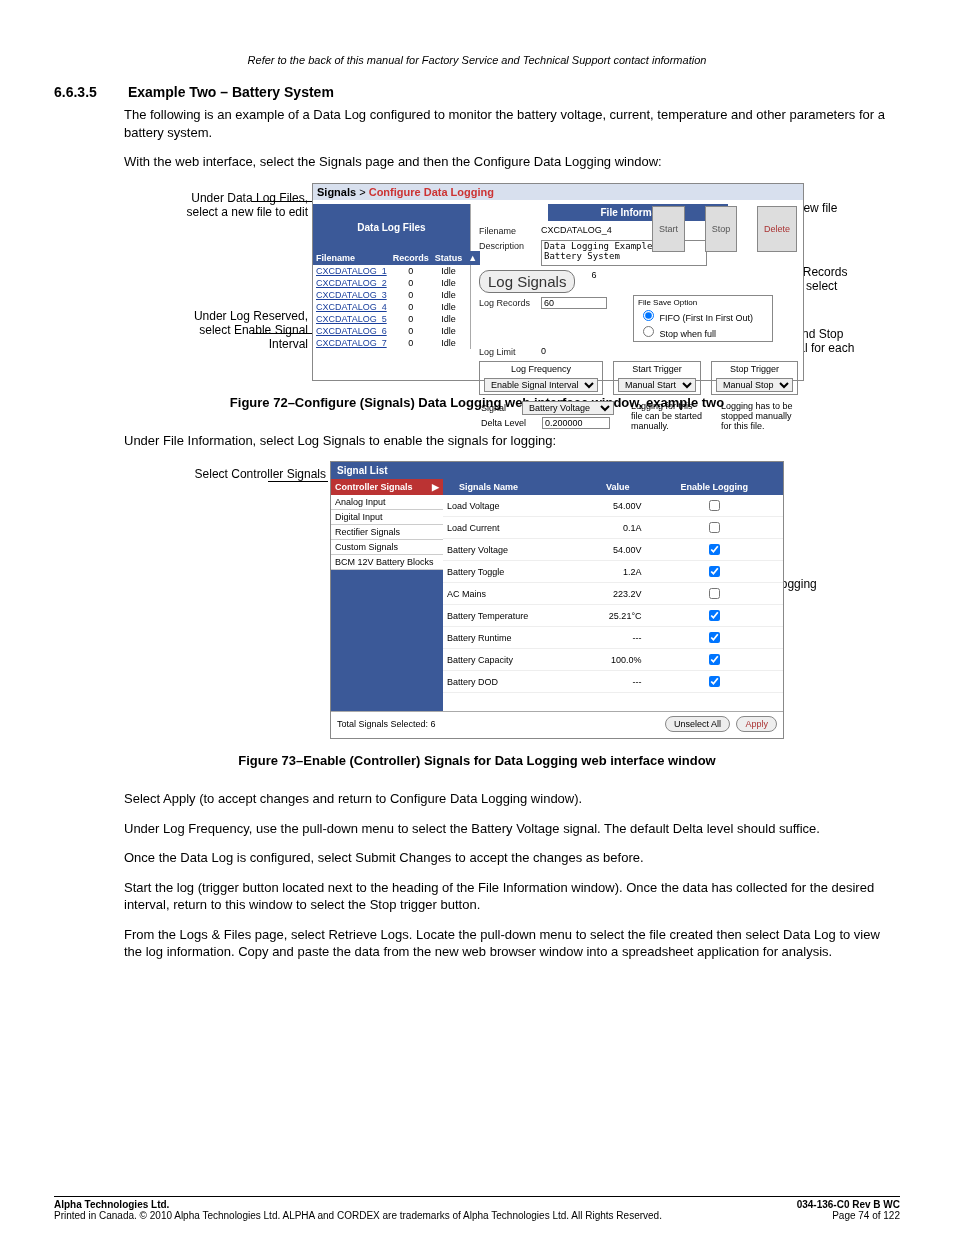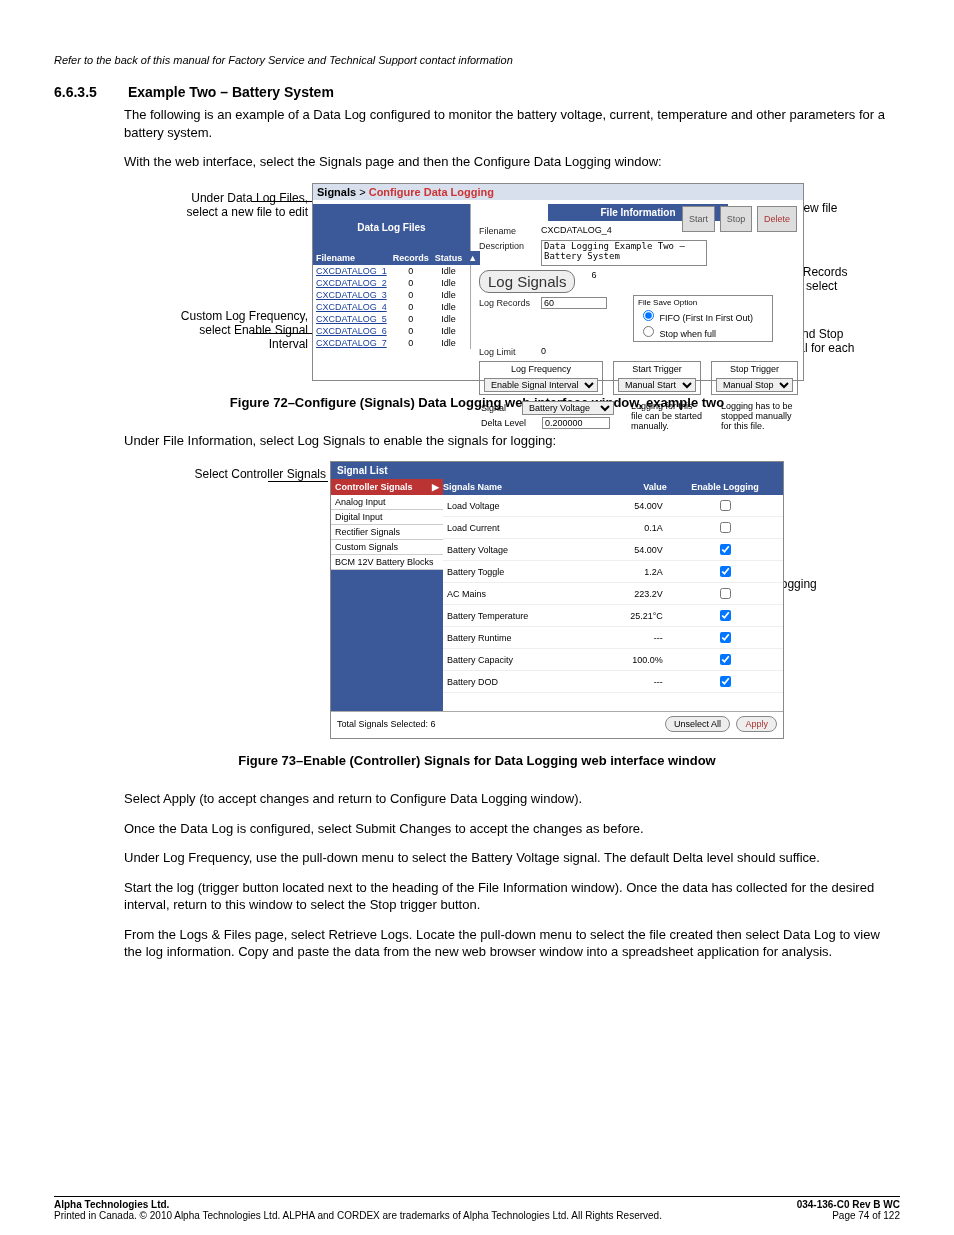--- a/index.html
+++ b/index.html
@@ -1,17 +1,17 @@
 <!DOCTYPE html>
 <html><head>
 <meta charset="utf-8">
 <style>
   body { margin:0; font-family: Arial, Helvetica, sans-serif; font-size:13px; color:#000; }
   .page { width:954px; height:1235px; position:relative; box-sizing:border-box; padding:54px 54px 30px 54px; }
-  .topnote { text-align:left; font-style:italic; font-size:11px; margin-bottom:18px; }
+  .topnote { text-align:center; font-style:italic; font-size:11px; margin-bottom:18px; }
   h4 { margin:0 0 6px 0; font-size:14px; }
   h4 .num { display:inline-block; width:70px; }
   .indent1 { margin-left:70px; }
   p { margin:0 0 12px 0; line-height:1.35; }
   .figcap { text-align:center; font-weight:bold; margin:12px 0 22px 0; }
 
   
   .fig72 { position:relative; height:200px; margin:6px 0 6px 0; }
   .fig72 .leftlabels { position:absolute; left:54px; top:6px; width:200px; font-size:12px; }
   .fig72 .leftlabels .l1 { position:absolute; top:2px; right:0; text-align:right; width:140px; }
@@ -30,21 +30,21 @@
   .dlf .hdr { background:#3b5998; color:#fff; font-weight:bold; text-align:center; padding:18px 0; }
   .dlf table { border-collapse:collapse; width:100%; }
   .dlf th { background:#3b5998; color:#fff; font-weight:bold; font-size:9px; padding:2px 3px; text-align:left; }
   .dlf td { font-size:9px; padding:1px 3px; color:#1a3f9c; text-decoration:underline; }
   .dlf td.n { color:#000; text-decoration:none; text-align:center; }
 
   
   .fi { position:absolute; left:160px; top:20px; right:0; }
   .fi .hdr { background:#3b5998; color:#fff; font-weight:bold; text-align:center; padding:3px 0; margin:0 75px; }
   .fi .btns { position:absolute; right:6px; top:2px; }
-  .fi .btn { display:inline-block; background:#ddd; border:1px solid #888; padding:7px 6px; font-size:9px; margin-left:2px; color:#555; }
+  .fi .btn { display:inline-block; background:#ddd; border:1px solid #888; padding:17px 6px; font-size:9px; margin-left:17px; color:#555; }
   .fi .btn.del { color:#a33; }
   .fi .row { display:flex; margin:4px 6px; gap:6px; align-items:flex-start; }
   .fi .lab { width:56px; font-size:9px; color:#222; padding-top:1px; }
   .fi .val { font-size:9px; }
   .fi .pill { display:inline-block; border:1px solid #777; background:#eee; padding:2px 8px; border-radius:10px; font-size:15px; color:#333; }
   .fi input[type=text], .fi select, .fi textarea { font-size:9px; border:1px solid #888; padding:0 2px; }
   .fi textarea { width:160px; height:24px; resize:none; }
   .fi .fsbox { border:1px solid #888; padding:2px 4px; font-size:9px; margin-top:-2px; }
   .fi .bot { display:flex; gap:10px; margin:4px 6px; align-items:center; font-size:9px; }
   .fi .bot .grp { border:1px solid #888; padding:2px 4px; display:flex; align-items:center; gap:4px;flex-direction:column; }
@@ -56,21 +56,21 @@
   .fig73 .leftlabels { position:absolute; left:64px; top:6px; width:208px; font-size:12px; text-align:right; }
   .fig73 .rightlabels { position:absolute; right:10px; top:116px; width:200px; font-size:12px; }
   .fig73 .app { position:absolute; left:276px; top:0; width:452px; height:276px; border:1px solid #888; background:#fff; font-size:10px; }
   .fig73 .titlebar { background:#3b5998; color:#fff; font-weight:bold; padding:3px 6px; }
   .fig73 .body { display:flex; height:232px; }
   .fig73 .side { width:112px; background:#3b5998; }
   .fig73 .side .shdr { background:#b33; color:#fff; font-size:9px; font-weight:bold; padding:3px 4px; display:flex; justify-content:space-between; }
   .fig73 .side .sit { background:#fff; color:#000; font-size:9px; padding:2px 4px; border-bottom:1px solid #ccc; }
   .fig73 .tbl { flex:1; }
   .fig73 .tbl table { border-collapse:collapse; width:100%; }
-  .fig73 .tbl th { background:#3b5998; color:#fff; font-size:9px; font-weight:bold; padding:3px 0; text-align:left; }
+  .fig73 .tbl th { background:#3b5998; color:#fff; font-size:9px; font-weight:bold; padding:3px 16px; text-align:left; }
   .fig73 .tbl td { font-size:9px; padding:2px 4px; border-bottom:1px solid #eee; }
   .fig73 .tbl td.r { text-align:right; }
   .fig73 .tbl td.c { text-align:center; }
   .fig73 .foot { border-top:1px solid #aaa; display:flex; justify-content:space-between; align-items:center; padding:4px 6px; font-size:9px; }
   .fig73 .foot .btn { display:inline-block; border:1px solid #888; background:#eee; padding:2px 8px; border-radius:10px; margin-left:4px; font-size:9px; }
 
   
   .hline { position:absolute; height:1px; background:#000; }
 
   
@@ -95,21 +95,21 @@
   </h4>
 
   <div class="indent1">
     <p>The following is an example of a Data Log configured to monitor the battery voltage, current, temperature and other parameters for a battery system.</p>
     <p>With the web interface, select the Signals page and then the Configure Data Logging window:</p>
   </div>
 
   <div class="fig72">
     <div class="leftlabels">
       <div class="l1">Under Data Log Files, select a new file to edit</div>
-      <div class="l2">Custom Log Frequency, select Enable Signal Interval</div>
+      <div class="l2">Under Log Reserved, select Enable Signal Interval</div>
     </div>
     <div class="hline" style="left:198px; top:18px; width:60px;"></div>
     <div class="hline" style="left:198px; top:150px; width:60px;"></div>
     <div class="hline" style="right:136px; top:28px; width:62px;"></div>
     <div class="hline" style="right:136px; top:100px; width:62px;"></div>
     <div class="hline" style="right:136px; top:150px; width:62px;"></div>
 
     <div class="rightlabels">
       <div class="r1">Enter description of new file</div>
       <div class="r2">Enter number of Log Records you wish to keep and select FIFO</div>
@@ -342,22 +342,22 @@
           <span class="btn" style="color:#a33;">Apply</span>
         </span>
       </div>
     </div>
   </div>
 
   <div class="figcap">Figure 73–Enable (Controller) Signals for Data Logging web interface window</div>
 
   <div class="indent1">
     <p>Select Apply (to accept changes and return to Configure Data Logging window).</p>
+    <p>Under Log Frequency, use the pull-down menu to select the Battery Voltage signal. The default Delta level should suffice.</p>
     <p>Once the Data Log is configured, select Submit Changes to accept the changes as before.</p>
-    <p>Under Log Frequency, use the pull-down menu to select the Battery Voltage signal. The default Delta level should suffice.</p>
     <p>Start the log (trigger button located next to the heading of the File Information window). Once the data has collected for the desired interval, return to this window to select the Stop trigger button.</p>
     <p>From the Logs &amp; Files page, select Retrieve Logs. Locate the pull-down menu to select the file created then select Data Log to view the log information. Copy and paste the data from the new web browser window into a spreadsheet application for analysis.</p>
   </div>
 
   <div class="footer">
     <div class="l">
       <b>Alpha Technologies Ltd.</b><br>
       <span>Printed in Canada.  © 2010 Alpha Technologies Ltd.  ALPHA and CORDEX are trademarks of Alpha Technologies Ltd.  All Rights Reserved.</span>
     </div>
     <div class="r">

